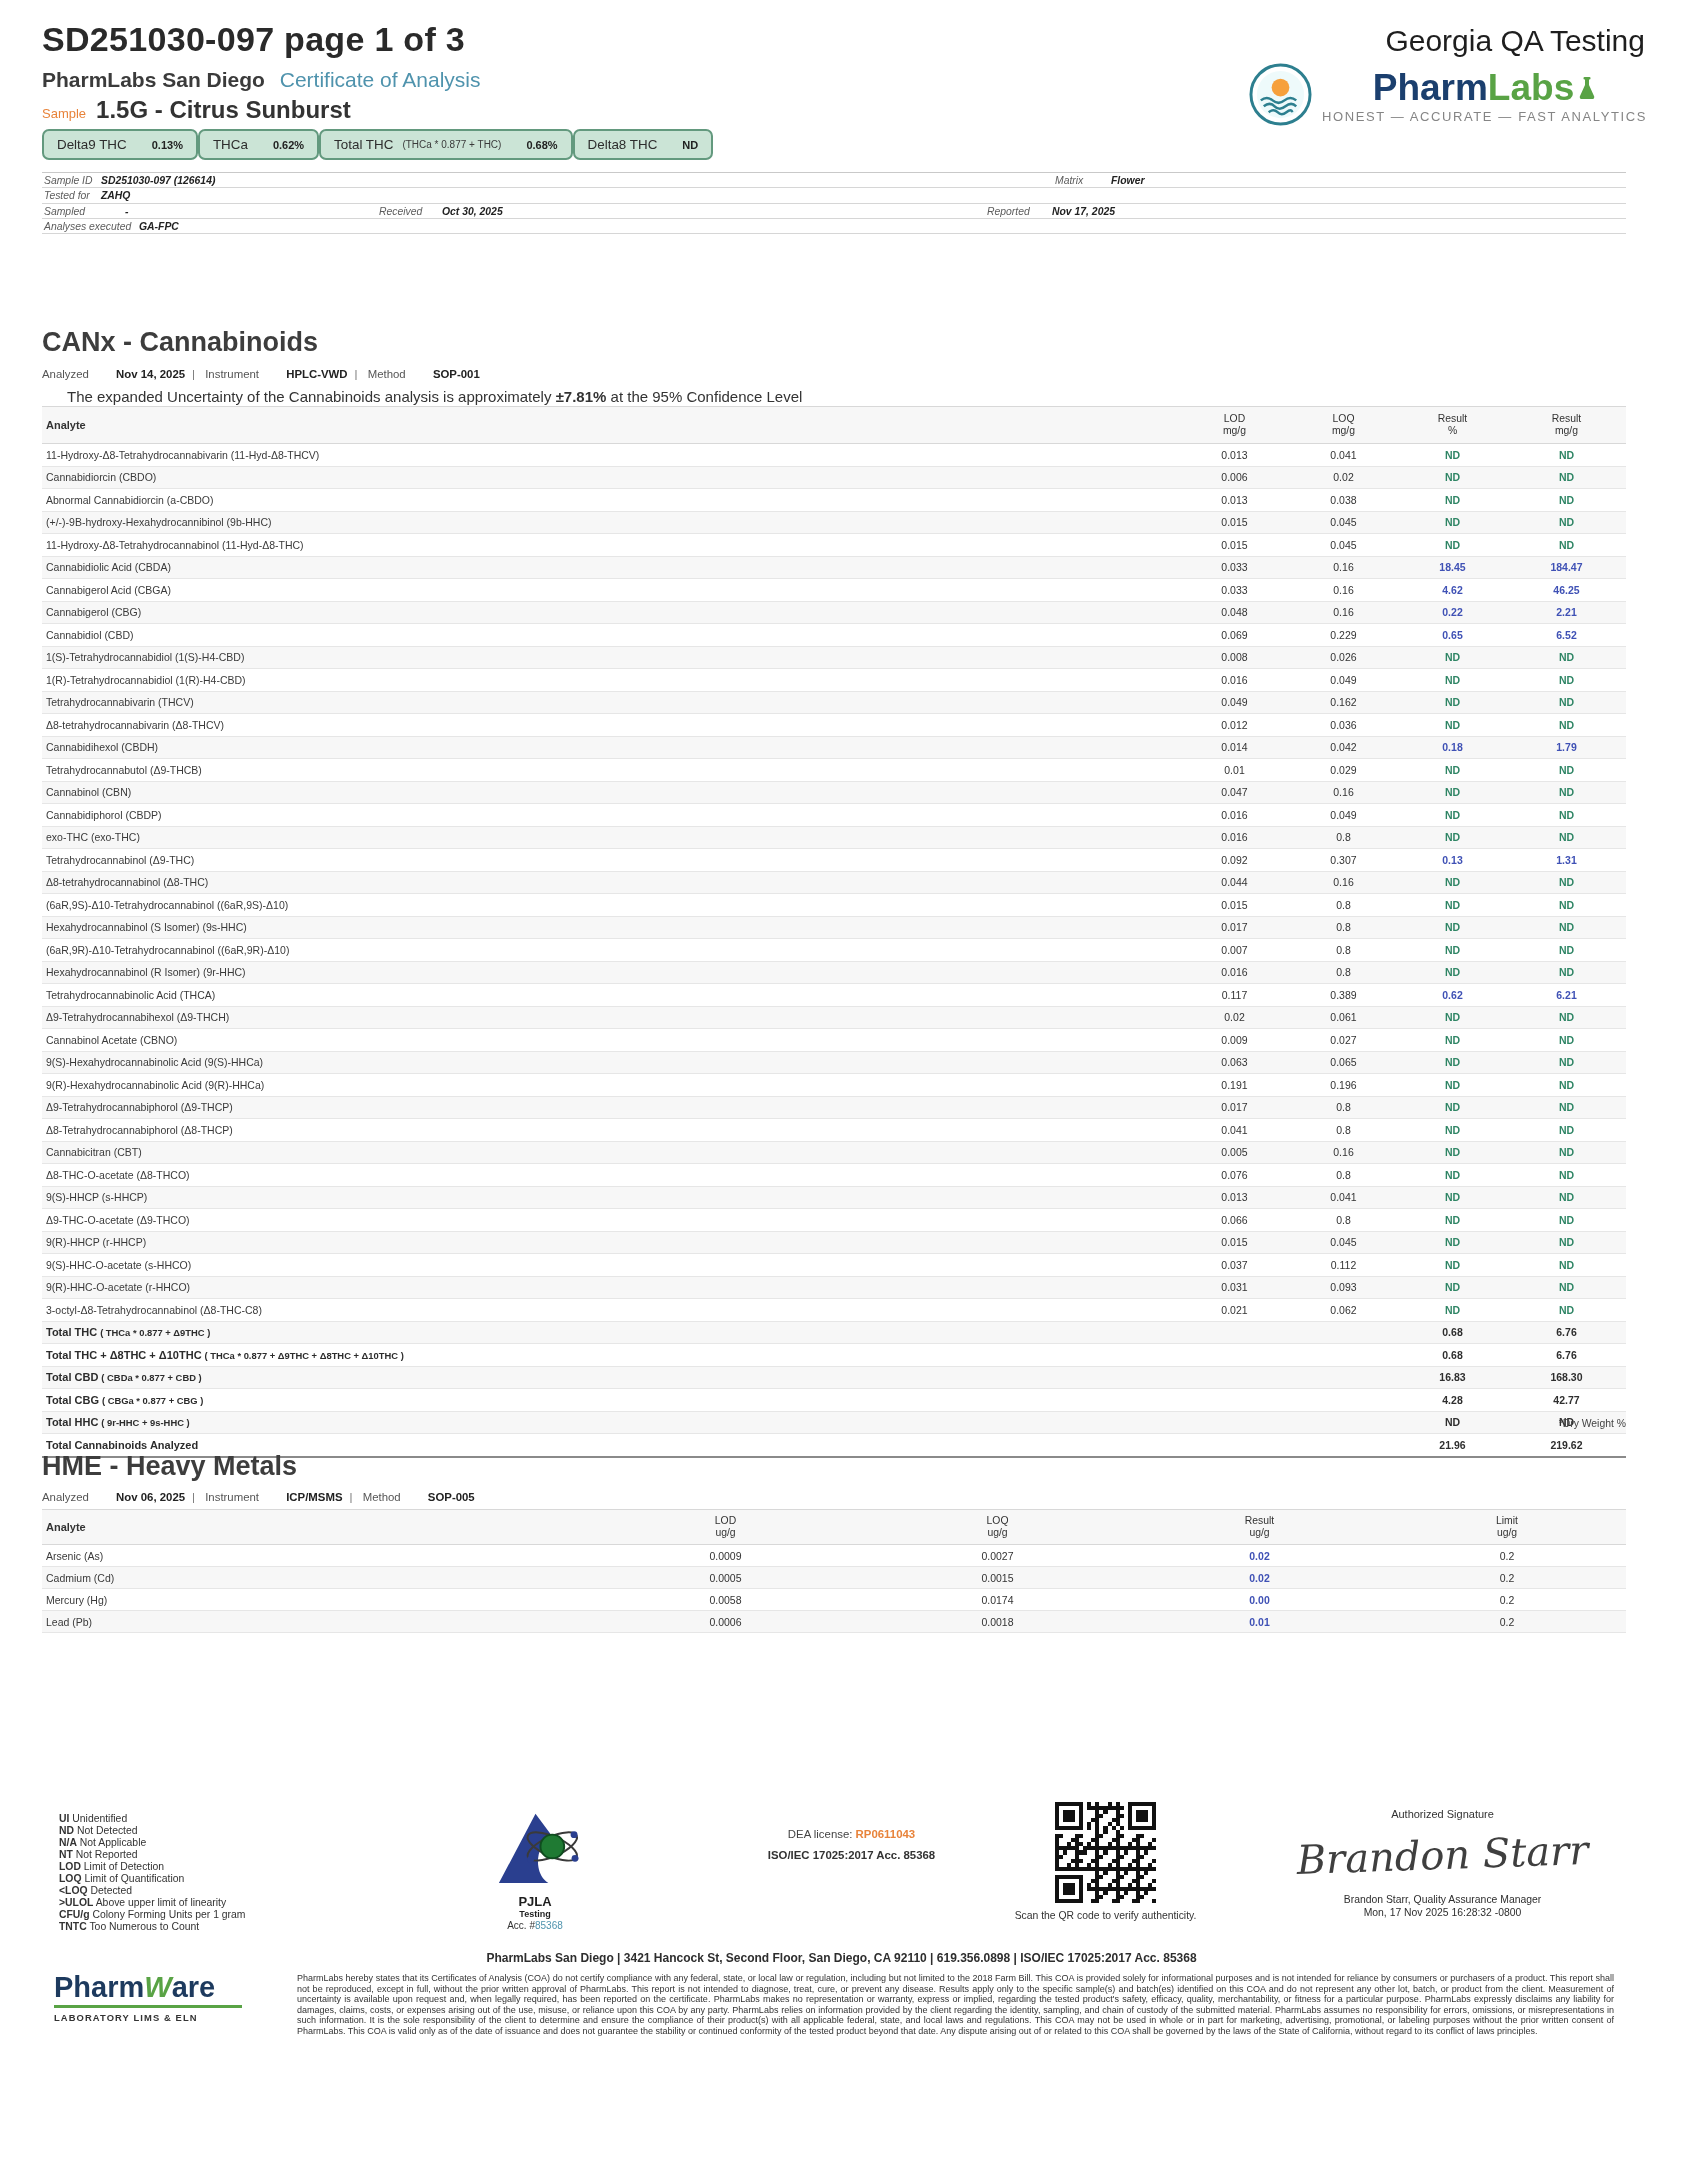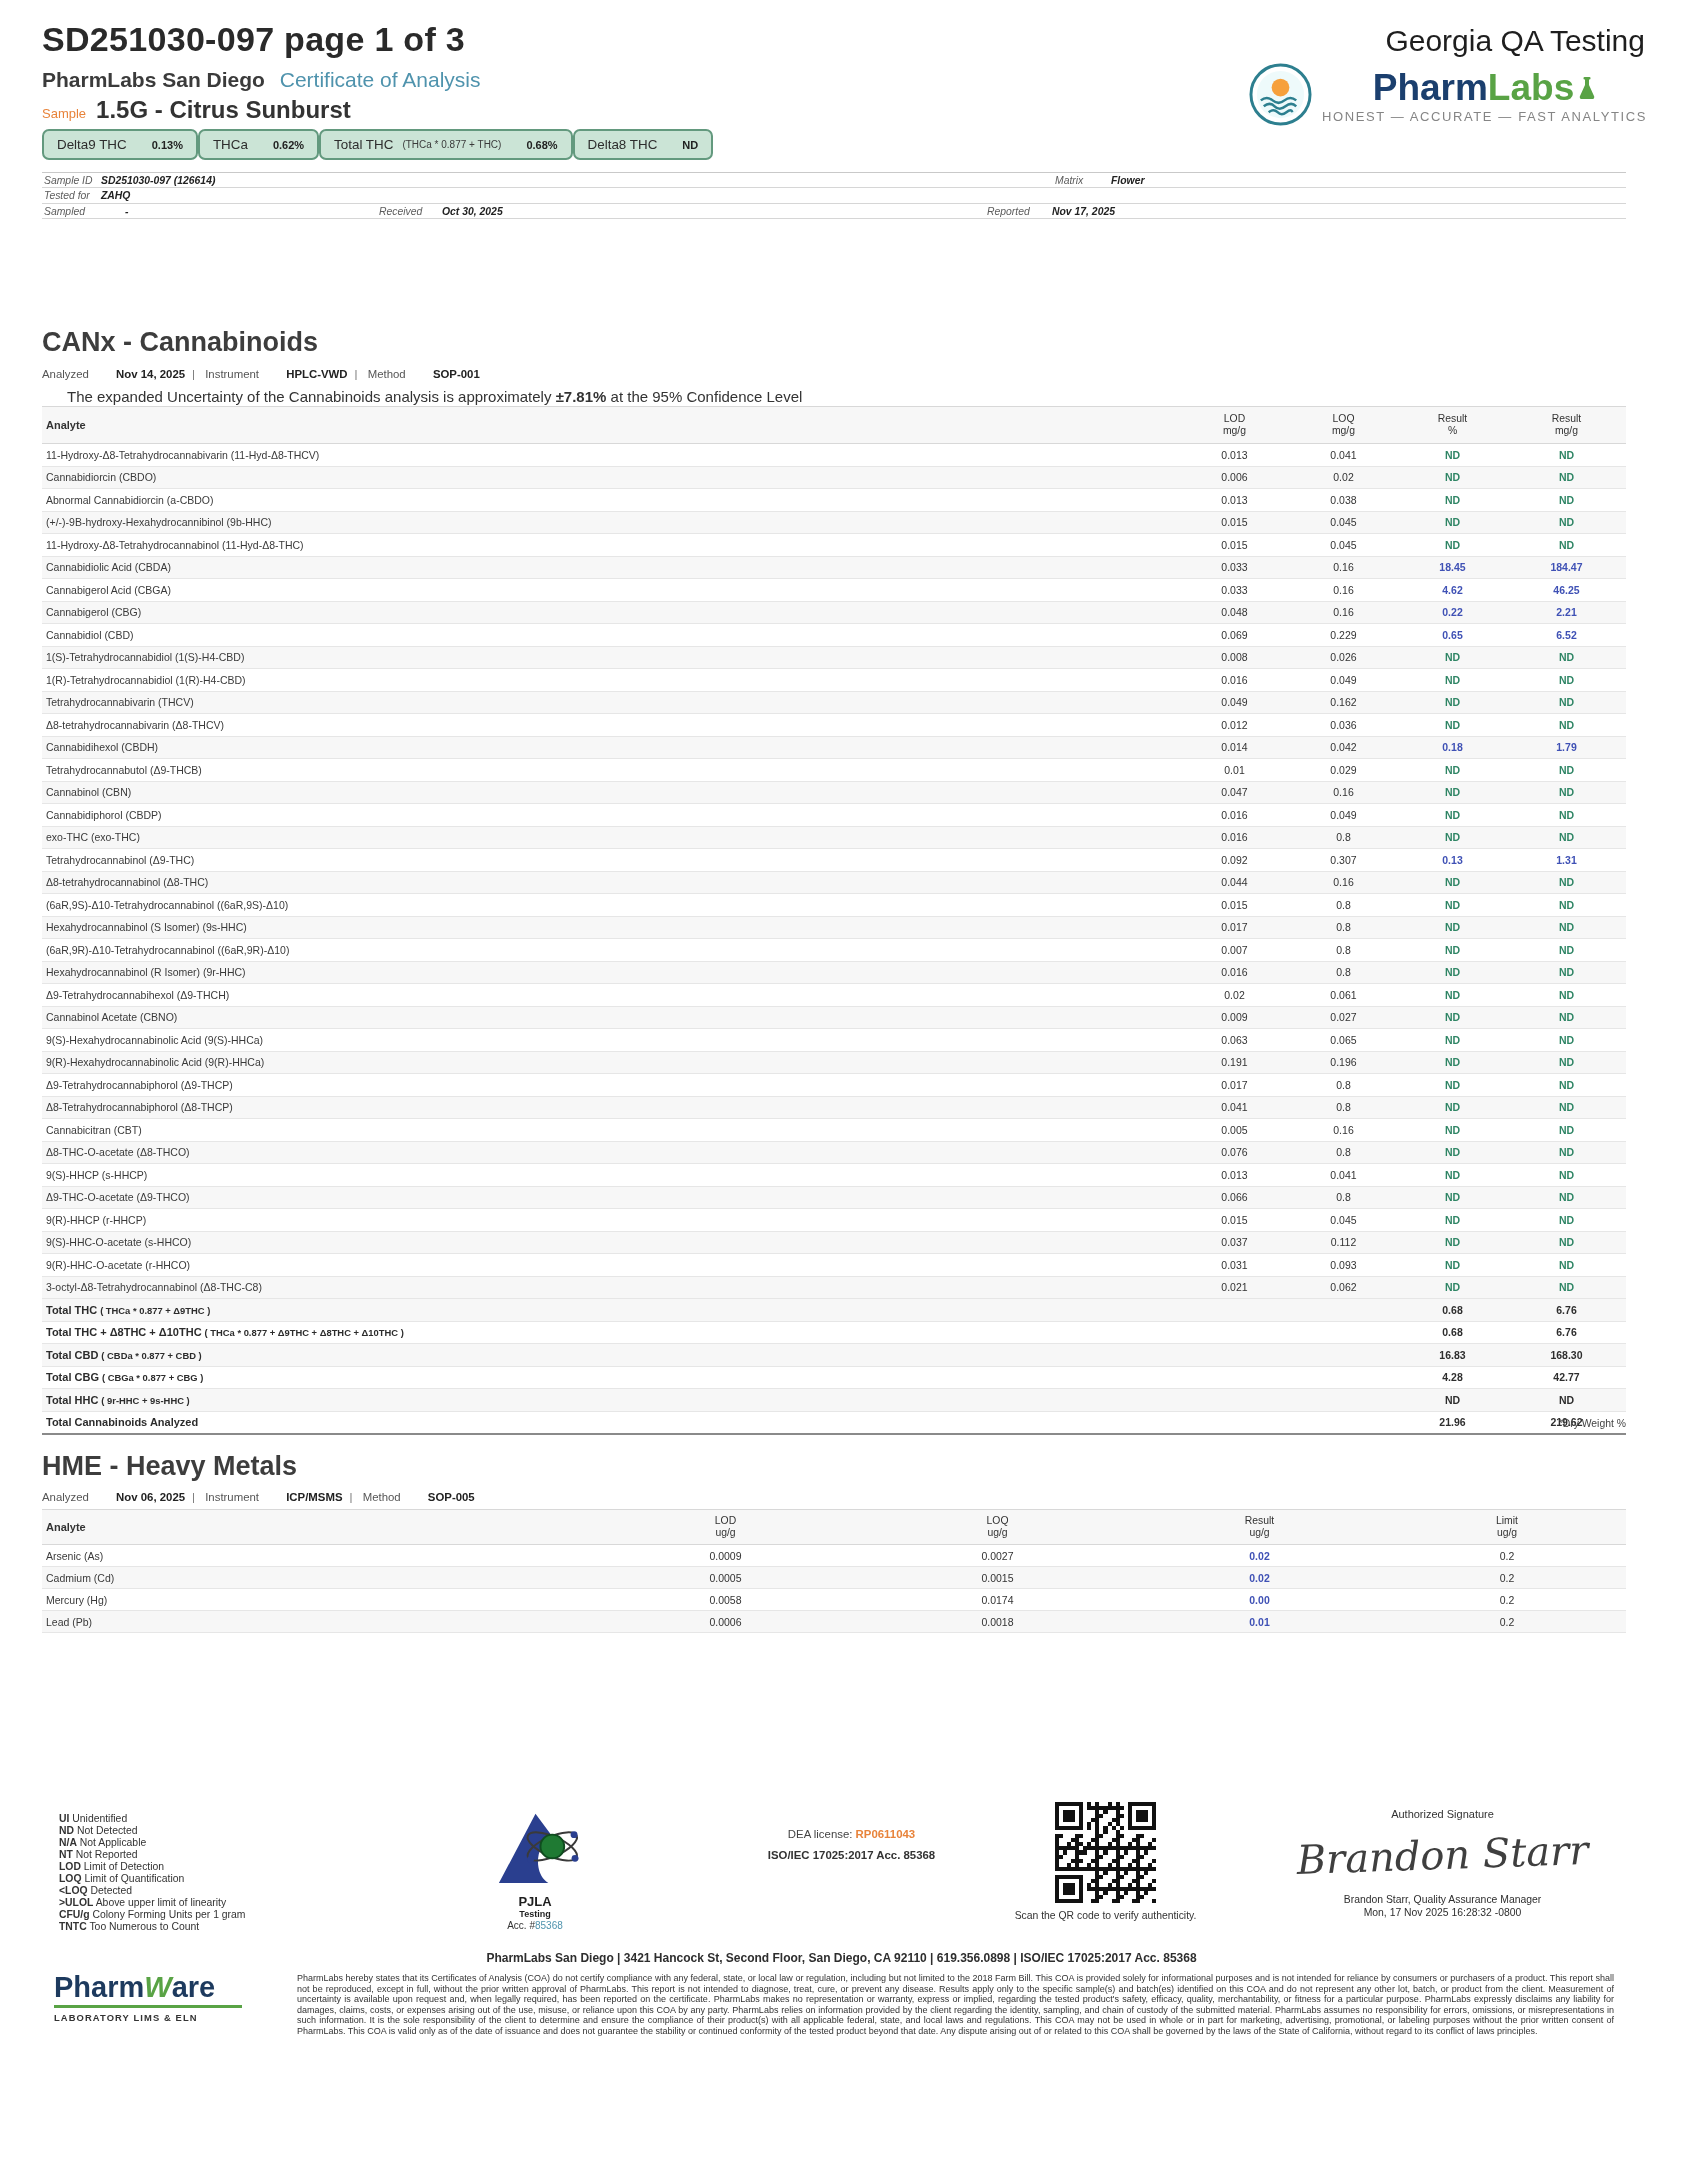--- a/index.html
+++ b/index.html
@@ -164,20 +164,24 @@
     <span class="si-value" style="left:59px">ZAHQ</span>
   </div>
   <div class="si-row">
     <span class="si-label" style="left:2px">Sampled</span>
     <span class="si-value" style="left:83px">-</span>
     <span class="si-label" style="left:337px">Received</span>
     <span class="si-value" style="left:400px">Oct 30, 2025</span>
     <span class="si-label" style="left:945px">Reported</span>
     <span class="si-value" style="left:1010px">Nov 17, 2025</span>
   </div>
+  <div class="si-row">
+    <span class="si-label" style="left:2px">Analyses executed</span>
+    <span class="si-value" style="left:97px">GA-FPC</span>
+  </div>
 </div>
 
 <div class="sec-title" style="top:327px">CANx - Cannabinoids</div>
 <div class="sec-meta" style="top:368px">
   <span>Analyzed</span>
   <span class="m-value">Nov 14, 2025</span><span class="m-sep"></span>
   <span>Instrument</span>
   <span class="m-value">HPLC-VWD</span><span class="m-sep"></span>
   <span>Method</span>
   <span class="m-value">SOP-001</span>
@@ -369,20 +373,27 @@
         <div class="num c-col">0.8</div>
         <div class="num c-col val-nd">ND</div>
         <div class="num c-col last val-nd">ND</div>
       </div>
       <div class="crow">
         <div class="name">Hexahydrocannabinol (R Isomer) (9r-HHC)</div>
         <div class="num c-col">0.016</div>
         <div class="num c-col">0.8</div>
         <div class="num c-col val-nd">ND</div>
         <div class="num c-col last val-nd">ND</div>
+      </div>
+      <div class="crow">
+        <div class="name">Tetrahydrocannabinolic Acid (THCA)</div>
+        <div class="num c-col">0.117</div>
+        <div class="num c-col">0.389</div>
+        <div class="num c-col val-num">0.62</div>
+        <div class="num c-col last val-num">6.21</div>
       </div>
       <div class="crow">
         <div class="name">Δ9-Tetrahydrocannabihexol (Δ9-THCH)</div>
         <div class="num c-col">0.02</div>
         <div class="num c-col">0.061</div>
         <div class="num c-col val-nd">ND</div>
         <div class="num c-col last val-nd">ND</div>
       </div>
       <div class="crow">
         <div class="name">Cannabinol Acetate (CBNO)</div>

